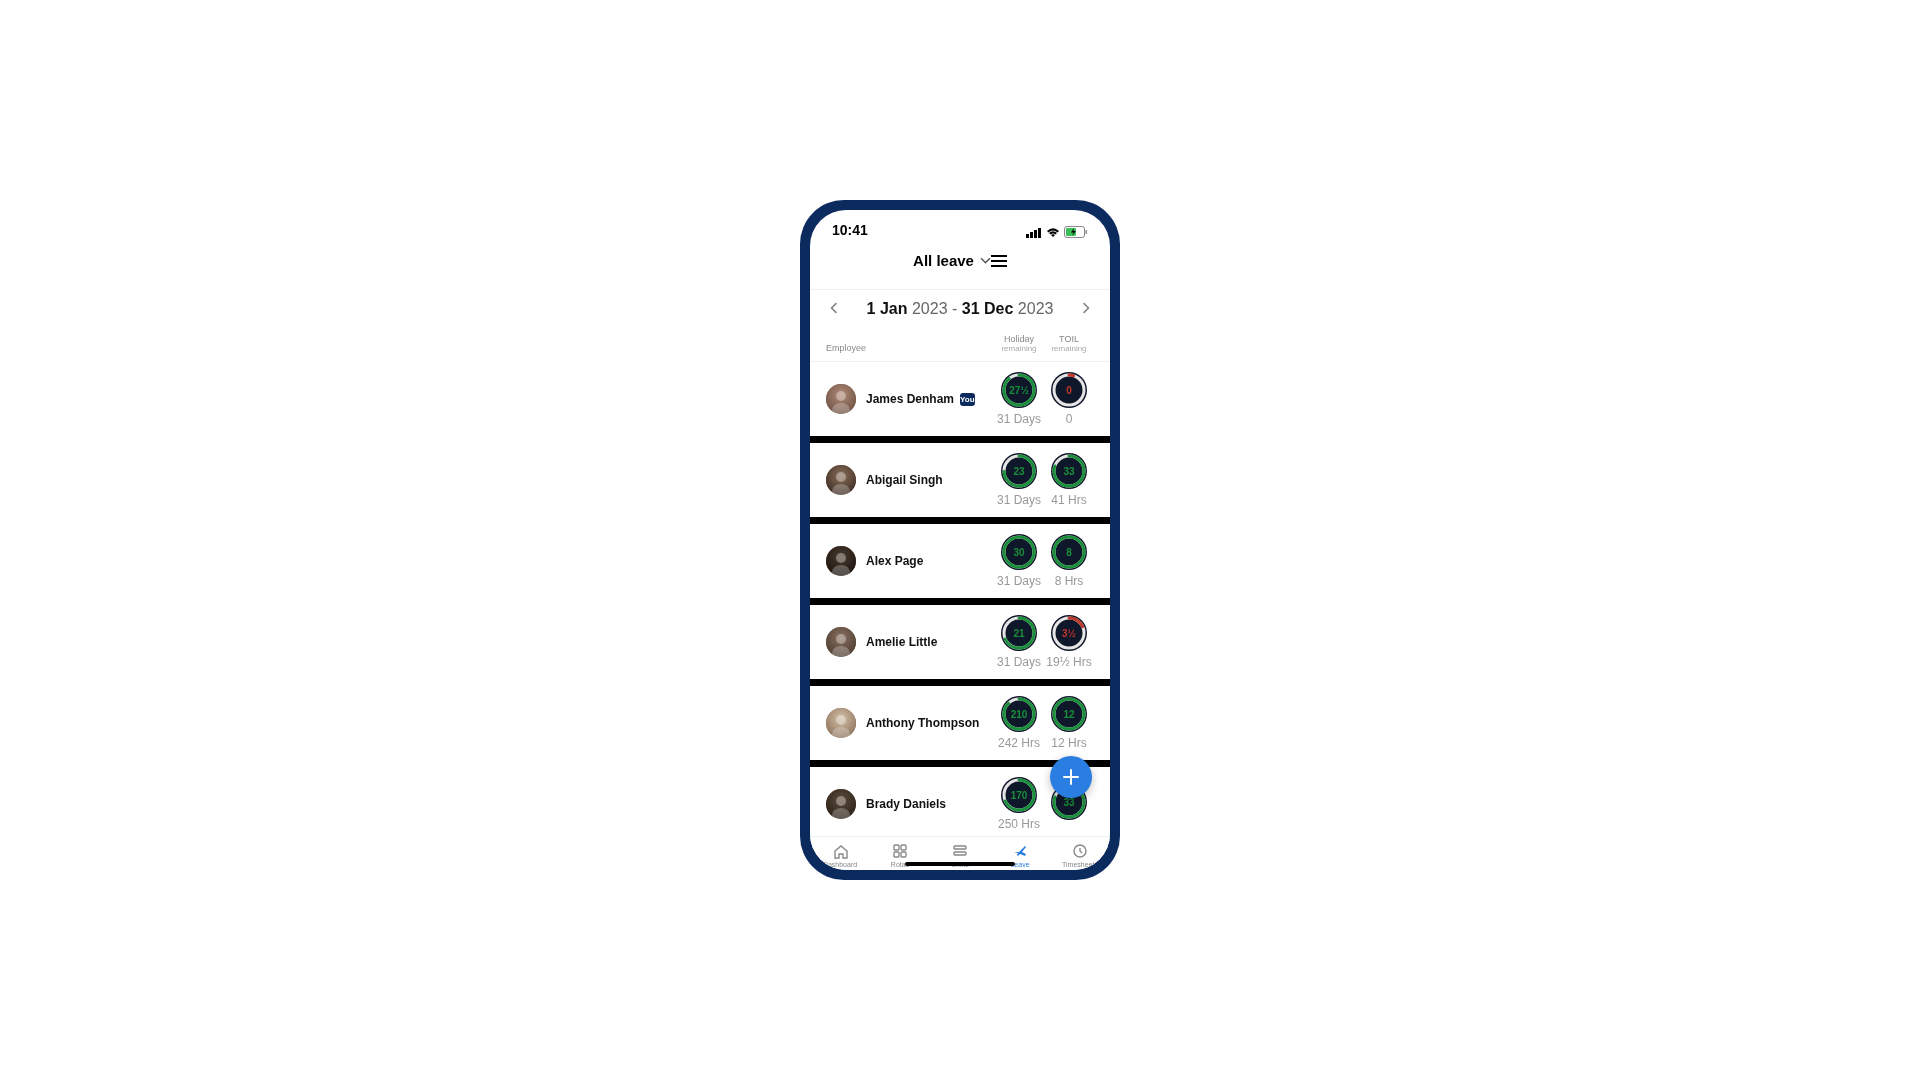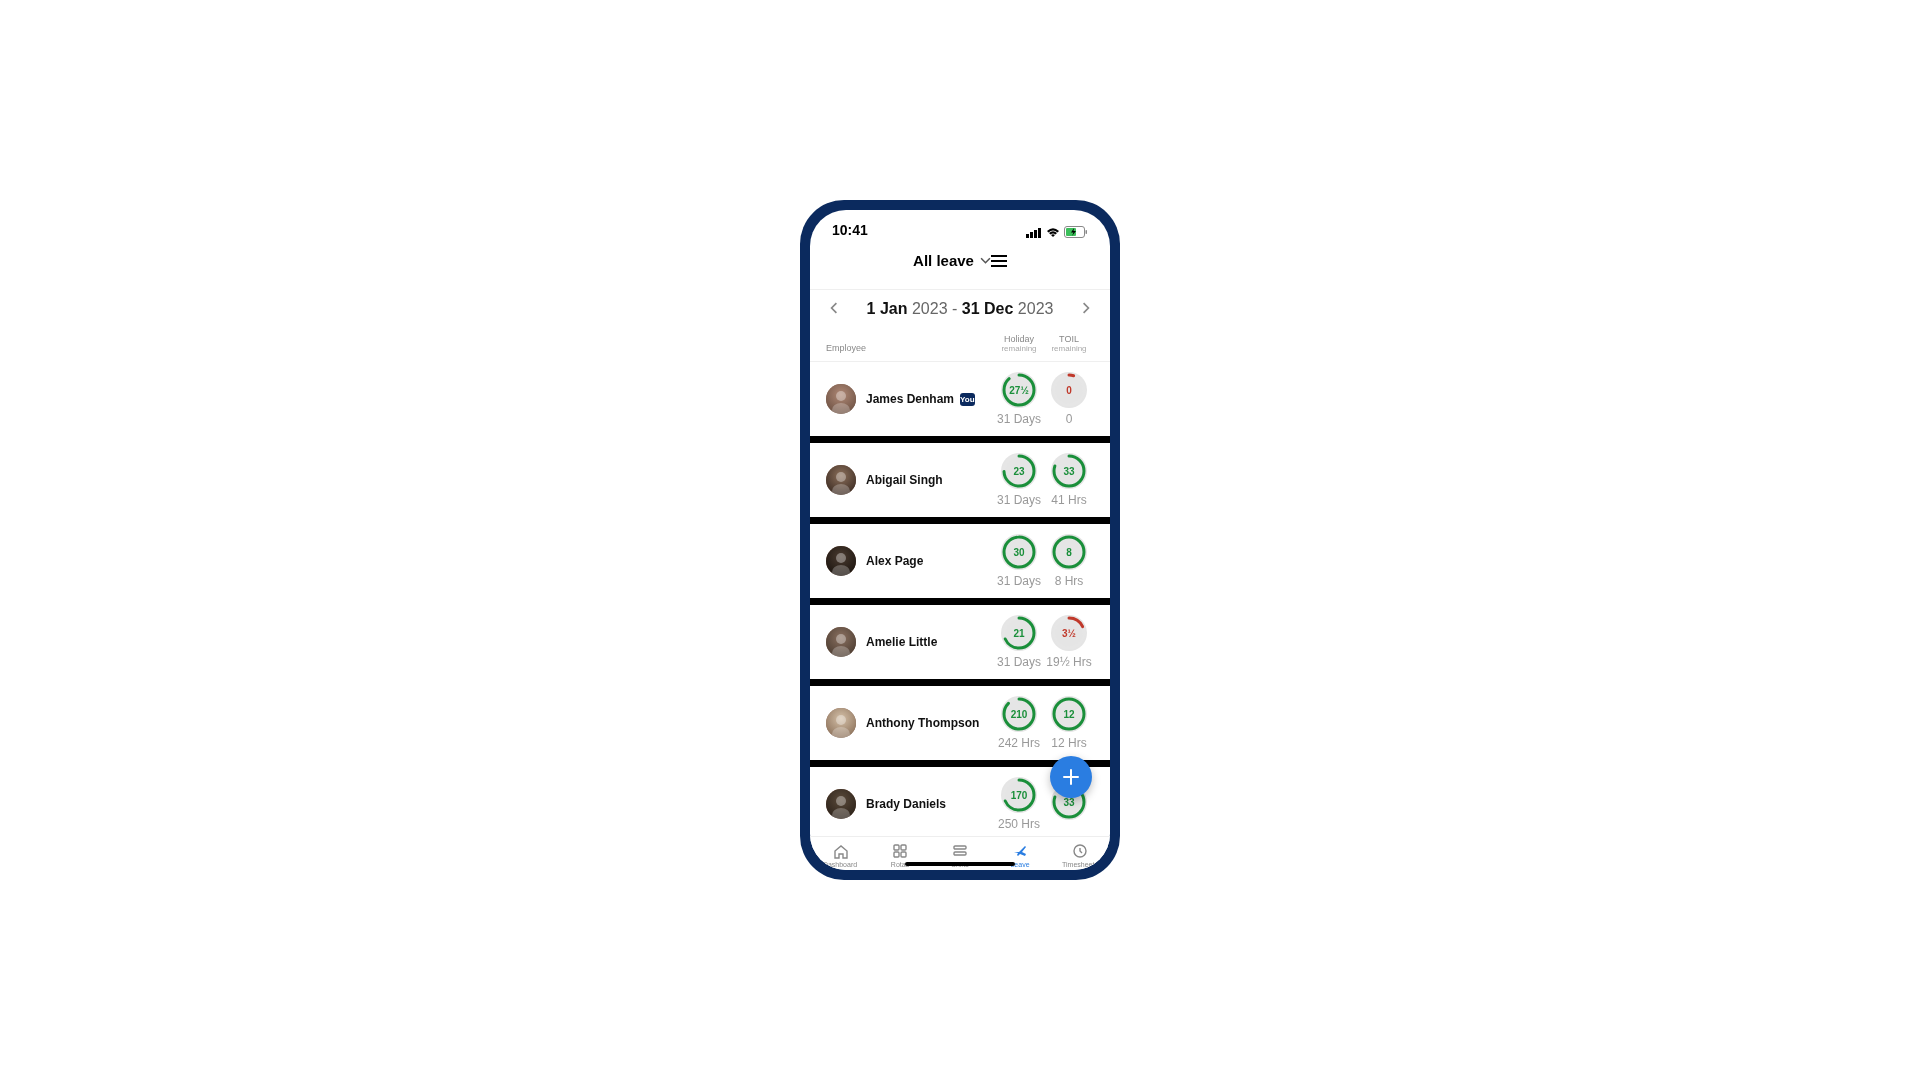--- a/index.html
+++ b/index.html
@@ -94,21 +94,21 @@
 .ring-col {
   width: 50px;
   display: flex; flex-direction: column; align-items: center;
   gap: 4px;
 }
 .ring {
   width: 36px; height: 36px; border-radius: 50%;
   display: flex; align-items: center; justify-content: center;
   font-size: 10px; font-weight: 700;
   position: relative;
-  background:#e5e5e5;
+  background:#0f172a;
 }
 .ring svg { position: absolute; inset: 0; }
 .ring-label { font-size: 12px; color: #999; }
 .fab {
   position: absolute;
   right: 18px;
   bottom: 72px;
   width: 42px; height: 42px;
   background: #2a7de1;
   border-radius: 50%;

